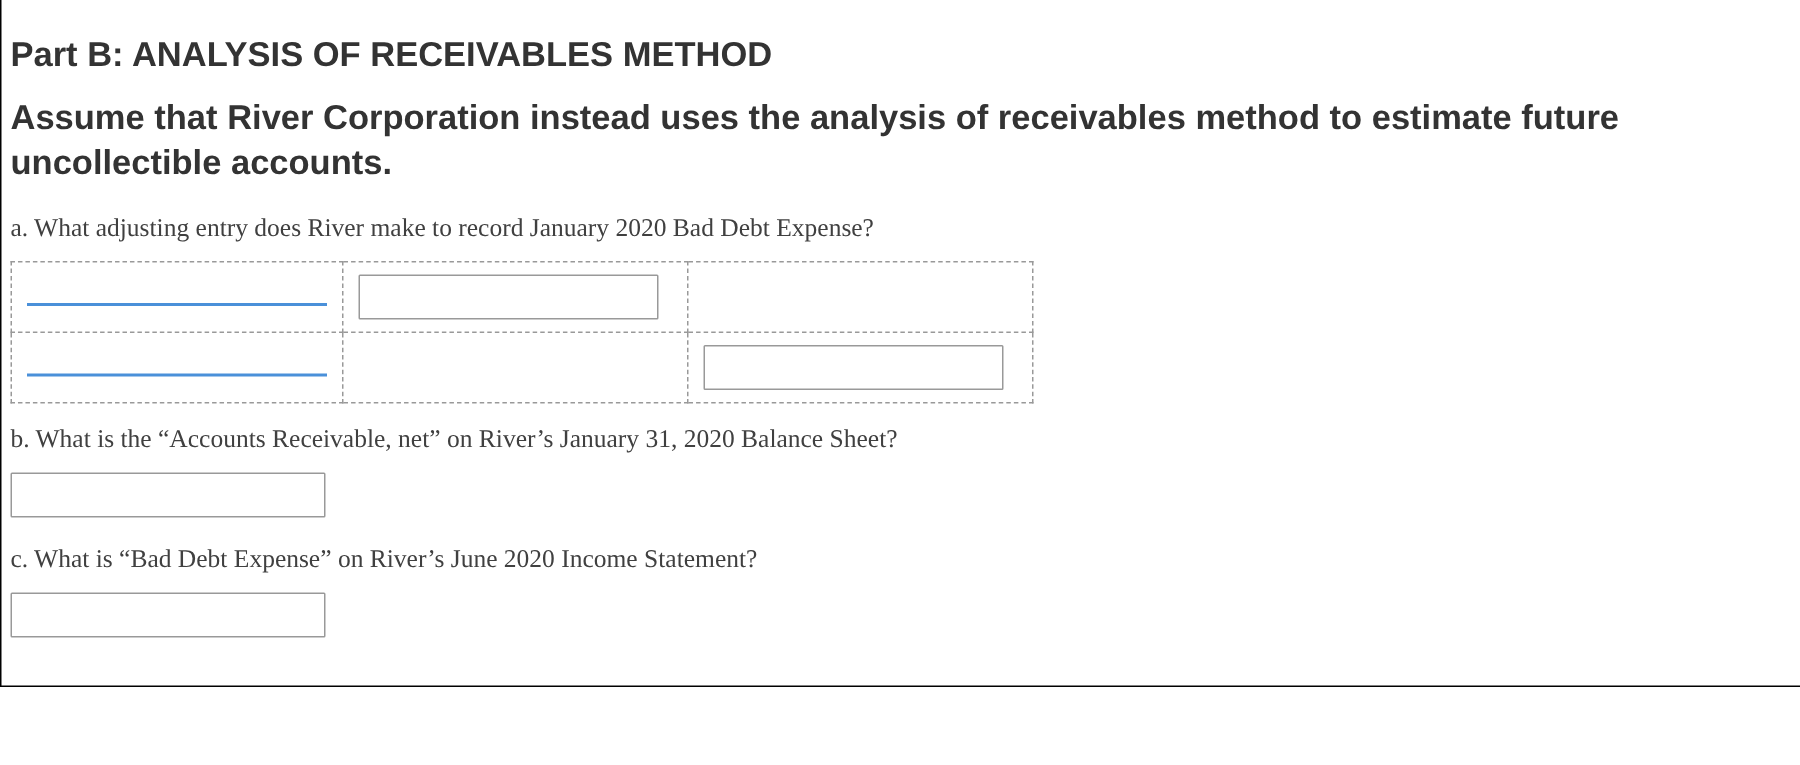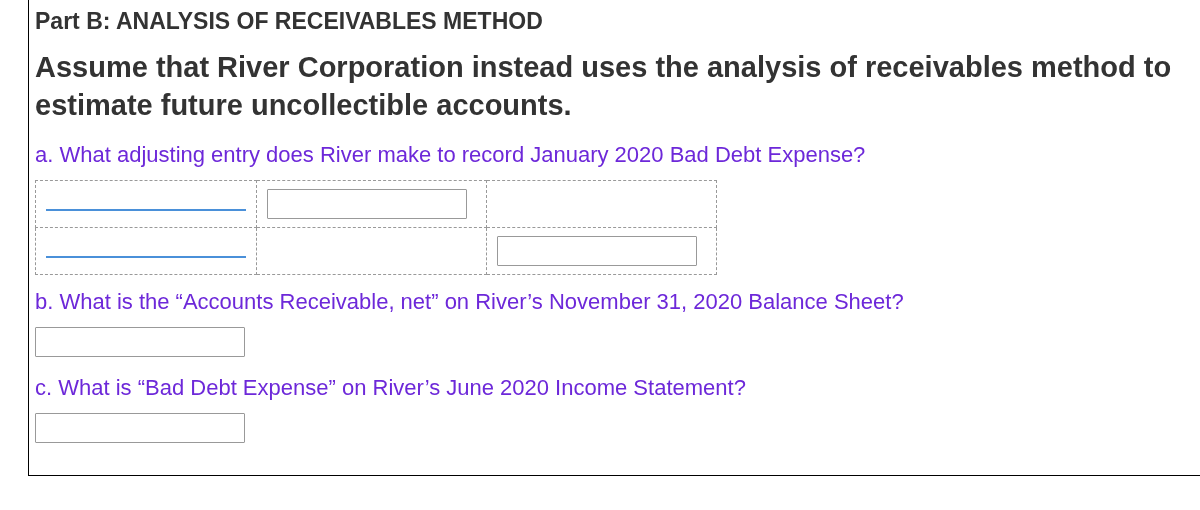--- a/index.html
+++ b/index.html
@@ -7,40 +7,40 @@
       margin: 0;
       padding: 0;
       font-family: Verdana, Geneva, sans-serif;
       background: #ffffff;
       width: 1200px;
       height: 510px;
     }
     .container {
       border-left: 1px solid #000;
       border-bottom: 1px solid #000;
-      padding: 6px 10px 14px 6px;
-      margin-left: 28px;
+      padding: 21px 10px 14px 6px;
     }
     .heading {
       font-size: 23px;
       font-weight: bold;
       color: #333333;
       margin: 2px 0 14px 0;
     }
     .instruction {
-      font-size: 29px;
+      font-size: 23px;
       font-weight: bold;
       color: #333333;
       margin: 0 0 18px 0;
       line-height: 1.3;
     }
     .question {
-      font-size: 22px;
-      color: #6d28d9;
+      font-size: 17px;
+      color: #404040;
       margin: 0 0 12px 0;
+      font-family: Liberation Serif, serif;
     }
     .journal-table {
       border-collapse: collapse;
       margin-bottom: 14px;
     }
     .journal-table td {
       border: 1px dashed #999999;
       padding: 8px 10px;
       vertical-align: middle;
     }
@@ -106,21 +106,21 @@
         <span class="account-link"></span>
       </td>
       <td class="cell-empty"></td>
       <td class="cell-amount">
         <input type="text" class="amount-input" value="" style="">
       </td>
     </tr>
   </tbody>
     </table>
 
-  <div class="question">b. What is the “Accounts Receivable, net” on River’s November 31, 2020 Balance Sheet?</div>
+  <div class="question">b. What is the “Accounts Receivable, net” on River’s January 31, 2020 Balance Sheet?</div>
 
   <div class="single-input-row">
     <input type="text" class="single-input" value="" style="">
   </div>
 
   <div class="question">c. What is “Bad Debt Expense” on River’s June 2020 Income Statement?</div>
 
   <div class="single-input-row">
     <input type="text" class="single-input" value="" style="">
   </div>

